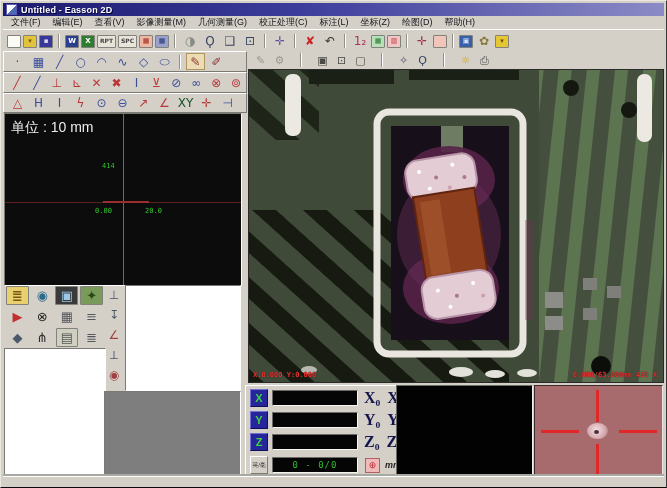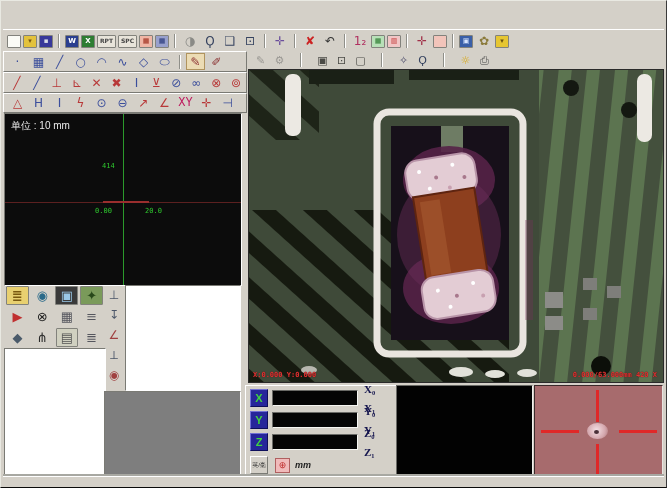--- a/index.html
+++ b/index.html
@@ -32,21 +32,21 @@
   .sep{width:0;height:14px;border-left:1px solid #8f8f89;border-right:1px solid #ffffff;margin:0 4px;}
   .palrow{position:absolute;left:2px;width:244px;display:flex;align-items:center;padding-left:3px;box-sizing:border-box;}
   #palrow1{top:50px;height:21px;} #palrow2{top:71px;height:21px;} #palrow3{top:92px;height:20px;}
   .palrow .icon{width:19px;height:17px;font-size:12px;}
   #palrow2 .icon{width:18px;}
   .camtb{position:absolute;left:246px;top:50px;right:4px;height:18px;padding-left:4px;}
   .camtb .icon{width:17px;height:16px;font-size:11px;}
   .camtb .sep{margin:0 11px;}
   
   .navview{position:absolute;left:3px;top:112px;width:236px;height:171px;background:#0c0c0c;}
-  .nv-unit{position:absolute;left:6px;top:5px;color:#ececec;font-size:10px;}
+  .nv-unit{position:absolute;left:6px;top:5px;color:#ececec;font-size:14px;}
   .nv-vline{position:absolute;left:118px;top:0;width:1px;height:100%;background:#2b9a2b;}
   .nv-hline{position:absolute;left:0;top:88px;width:100%;height:1px;background:#5c2020;}
   .nv-hseg{position:absolute;left:98px;top:87px;width:46px;height:2px;background:#9a2e2e;}
   .nv-lab{position:absolute;color:#2ec82e;font-size:7px;font-family:"DejaVu Sans Mono",monospace;}
   
   .iconsgrid{position:absolute;left:2px;top:284px;width:101px;}
   .iconsgrid .tb{height:21px;padding-left:2px;}
   .iconsgrid .icon{width:23px;height:19px;font-size:13px;}
   .stripcol{position:absolute;left:103px;top:284px;width:20px;height:106px;display:flex;flex-direction:column;align-items:center;}
   .stripcol .icon{width:18px;height:20px;font-size:12px;}
@@ -59,21 +59,21 @@
     font-family:"DejaVu Sans Mono",monospace;text-shadow:0 0 1px #401010;}
   .cam-ol.left{left:4px;} .cam-ol.right{right:6px;}
   
   .dro{position:absolute;left:244px;top:384px;width:151px;height:93px;background:#d4d0c8;}
   .dro-row{position:absolute;left:4px;height:18px;display:flex;align-items:center;}
   .axisbtn{width:16px;height:16px;background:#26269a;border:1px solid;border-color:#7070d4 #0e0e5a #0e0e5a #7070d4;
     color:#3fd43f;font-size:11px;font-weight:bold;display:flex;align-items:center;justify-content:center;}
   .drofield{width:84px;height:14px;background:#050505;margin-left:4px;
     border:1px solid;border-color:#6a6a66 #f6f6f2 #f6f6f2 #6a6a66;}
   .drolabs{margin-left:6px;display:flex;gap:7px;font-family:"Liberation Serif",serif;
-    font-weight:bold;font-size:11px;color:#15154e;flex-direction:column;}
+    font-weight:bold;font-size:16px;color:#15154e;}
   .unitbtn{width:16px;height:16px;background:#d4d0c8;border:1px solid;border-color:#ffffff #7a7a74 #7a7a74 #ffffff;
     font-size:6px;color:#333;display:flex;align-items:center;justify-content:center;}
   .counterfield{width:84px;height:14px;background:#050505;margin-left:4px;display:flex;align-items:center;justify-content:center;
     border:1px solid;border-color:#6a6a66 #f6f6f2 #f6f6f2 #6a6a66;
     color:#2fbf2f;font-size:9px;font-family:"DejaVu Sans Mono",monospace;letter-spacing:1px;}
   .polarbtn{width:13px;height:13px;margin-left:7px;background:#f0baba;border:1px solid #b06060;color:#c03030;
     font-size:9px;display:flex;align-items:center;justify-content:center;}
   .mmlab{margin-left:5px;font-size:9px;font-weight:bold;font-style:italic;color:#222;}
   .blackbox{position:absolute;left:395px;top:384px;width:137px;height:93px;background:#020202;
     border:1px solid;border-color:#6a6a66 #f0f0ec #f0f0ec #6a6a66;box-sizing:border-box;}
@@ -86,21 +86,37 @@
   .rv-dot{position:absolute;left:59px;top:44px;width:5px;height:4px;border-radius:50%;background:#4a3038;}
   
   .statusbar{position:absolute;left:2px;right:2px;bottom:1px;height:9px;background:#d4d0c8;
     border-top:1px solid #ffffff;box-shadow:0 -2px 0 #a8a8a2;font-size:7px;color:#333;padding-left:4px;}
 </style>
 </head>
 <body>
 
 <div id="app">
 
-
+  <div class="titlebar">
+    <span class="appicon"></span>
+    <span class="ttext">Untitled - Easson 2D</span>
+  </div>
+
+  <div class="menubar">
+      <span class="menu-item">文件(F)</span>
+      <span class="menu-item">编辑(E)</span>
+      <span class="menu-item">查看(V)</span>
+      <span class="menu-item">影像测量(M)</span>
+      <span class="menu-item">几何测量(G)</span>
+      <span class="menu-item">校正处理(C)</span>
+      <span class="menu-item">标注(L)</span>
+      <span class="menu-item">坐标(Z)</span>
+      <span class="menu-item">绘图(D)</span>
+      <span class="menu-item">帮助(H)</span>
+    </div>
 
   <div class="tb toolbar1">
       <span class="icon box" style="background: rgb(251, 251, 246);"></span>
       <span class="icon box" style="color: rgb(122, 90, 16); background: rgb(227, 194, 60);">▾</span>
       <span class="icon box" style="color: rgb(216, 220, 232); background: rgb(56, 56, 154);">▪</span>
       <span class="sep"></span>
       <span class="icon box" style="color: rgb(255, 255, 255); background: rgb(43, 63, 143);">W</span>
       <span class="icon box" style="color: rgb(255, 255, 255); background: rgb(46, 125, 50);">X</span>
       <span class="icon box wide" style="color: rgb(68, 68, 68); background: rgb(232, 228, 218);">RPT</span>
       <span class="icon box wide" style="color: rgb(68, 68, 68); background: rgb(232, 228, 218);">SPC</span>
@@ -158,21 +174,21 @@
     </div>
   <div class="palrow raised" id="palrow3">
       <span class="icon" style="color: rgb(184, 56, 56);">△</span>
       <span class="icon" style="color: rgb(59, 78, 156);">H</span>
       <span class="icon" style="color: rgb(59, 78, 156);">I</span>
       <span class="icon" style="color: rgb(184, 56, 56);">ϟ</span>
       <span class="icon" style="color: rgb(59, 78, 156);">⊙</span>
       <span class="icon" style="color: rgb(59, 78, 156);">⊖</span>
       <span class="icon" style="color: rgb(184, 56, 56);">↗</span>
       <span class="icon" style="color: rgb(184, 56, 56);">∠</span>
-      <span class="icon" style="color: #be185d; font-family: Liberation Mono, monospace;">XY</span>
+      <span class="icon" style="color: #14532d;">XY</span>
       <span class="icon" style="color: rgb(184, 56, 56);">✛</span>
       <span class="icon" style="color: rgb(59, 78, 156);">⊣</span>
     </div>
 
   <div class="tb camtb">
       <span class="icon dim" style="color: rgb(85, 85, 85);">✎</span>
       <span class="icon dim" style="color: rgb(85, 85, 85);">⚙</span>
       <span class="sep"></span>
       <span class="icon" style="color: rgb(74, 74, 70);">▣</span>
       <span class="icon" style="color: rgb(74, 74, 70);">⊡</span>
@@ -307,20 +323,21 @@
     <div class="dro-row" style="top:47px;">
       <span class="axisbtn">Z</span>
       <span class="drofield"></span>
       <span class="drolabs">
         <span>Z₀</span>
         <span>Z₁</span>
       </span>
     </div>
     <div class="dro-row" style="top:70px;">
       <span class="unitbtn">英/毫</span>
+      <span class="counterfield">0 - 0/0</span>
       <span class="polarbtn">⊕</span>
       <span class="mmlab">mm</span>
     </div>
   </div>
 
   <div class="blackbox"></div>
 
   <div class="redview">
     <div class="rv-line" style="left:61px;top:4px;width:3px;height:32px;"></div>
     <div class="rv-line" style="left:61px;top:58px;width:3px;height:31px;"></div>

